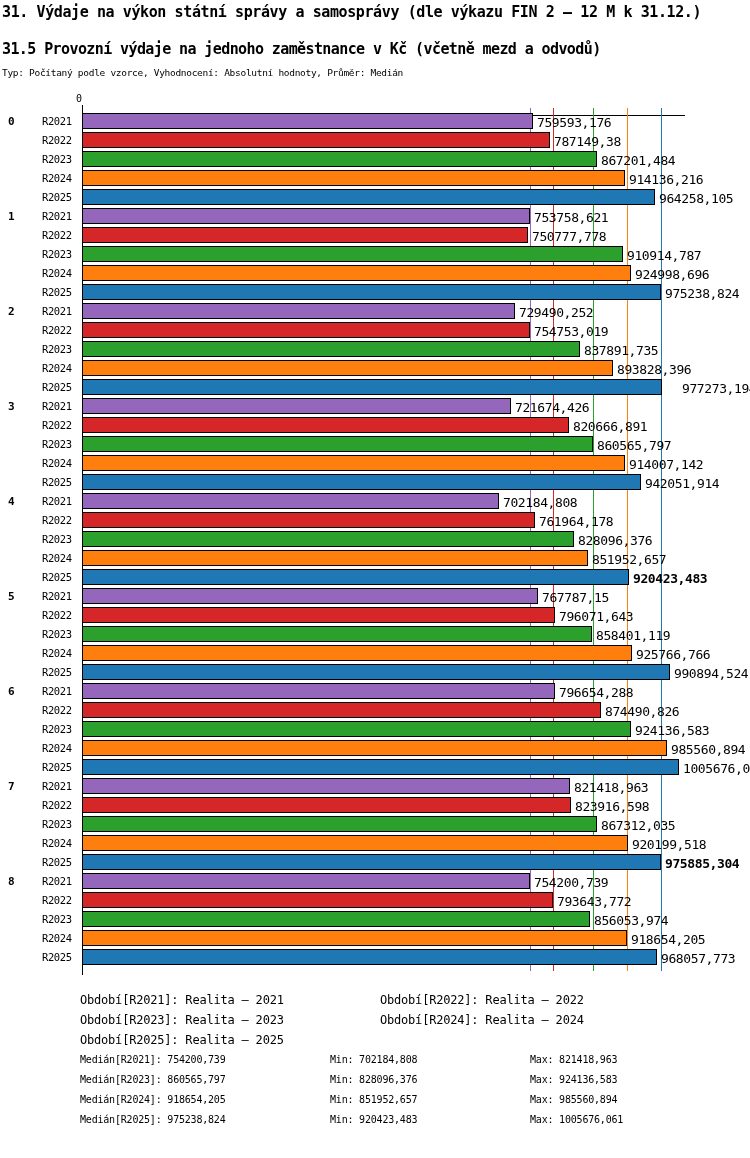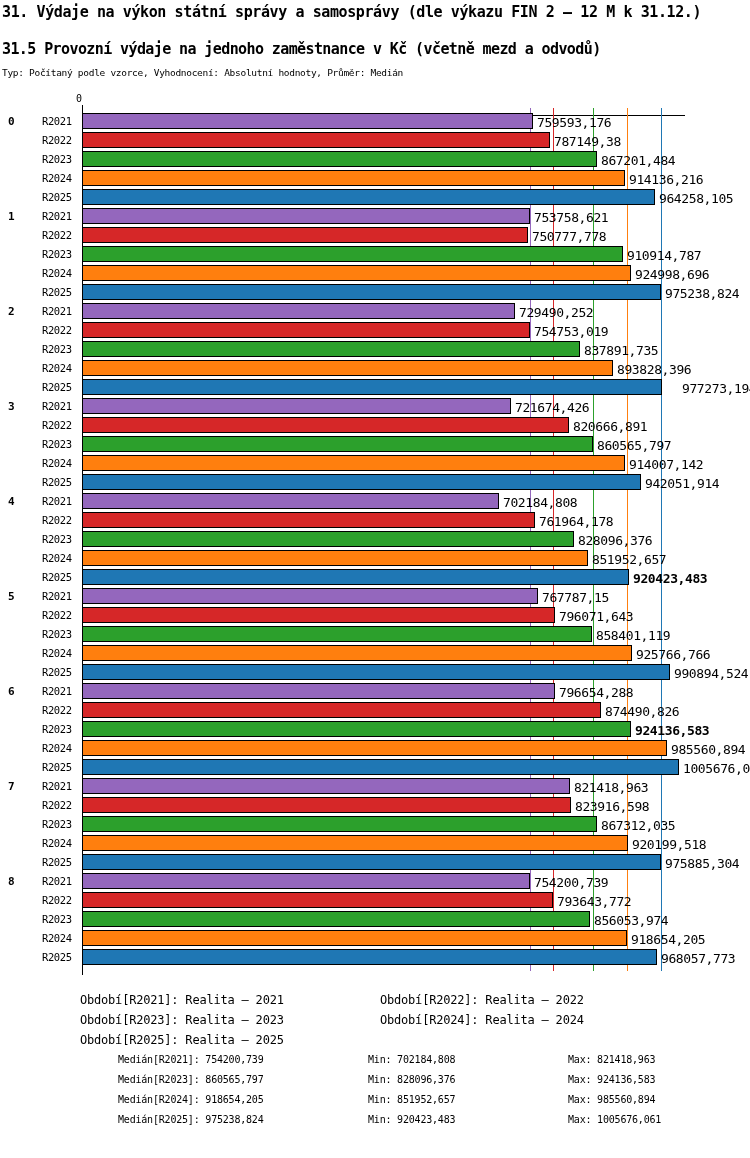--- a/index.html
+++ b/index.html
@@ -13,21 +13,21 @@
   .x-axis{position:absolute;left:82px;top:115px;width:603px;height:1px;background:#000;}
   .median-line{position:absolute;top:108px;width:1px;height:863px;}
   .row{position:absolute;left:0;height:19px;width:750px;}
   .series-label{position:absolute;left:42px;top:2px;font-size:10.5px;letter-spacing:-0.4px;}
   .cat-label{position:absolute;left:8px;font-size:11px;font-weight:bold;}
   .bar{position:absolute;left:82px;top:0;height:16px;border:1px solid #000;box-sizing:border-box;}
   .val-label{position:absolute;top:2px;font-size:13px;white-space:nowrap;letter-spacing:-0.4px;}
   .legend{position:absolute;left:80px;top:990px;width:600px;display:grid;
           grid-template-columns:300px auto;font-size:12px;line-height:20px;letter-spacing:-0.2px;}
   .stats{position:absolute;left:80px;top:1050px;width:640px;font-size:10px;line-height:20px;letter-spacing:-0.2px;}
-  .stats-row{display:grid;grid-template-columns:250px 200px auto;margin-left:38px;}
+  .stats-row{display:grid;grid-template-columns:250px 200px auto;}
   .nowrap{white-space:nowrap;}
 </style>
 </head>
 <body>
 
 <div class="page">
   <div class="title">31. Výdaje na výkon státní správy a samosprávy (dle výkazu FIN 2 – 12 M k 31.12.)</div>
   <div class="subtitle">31.5 Provozní výdaje na jednoho zaměstnance v Kč (včetně mezd a odvodů)</div>
   <div class="meta">Typ: Počítaný podle vzorce, Vyhodnocení: Absolutní hodnoty, Průměr: Medián</div>
 
@@ -204,21 +204,21 @@
         <div class="val-label" style="left: 559px;">796654,288</div>
       </div>
       <div class="row" style="top: 702px;">
         <div class="series-label">R2022</div>
         <div class="bar" style="width: 519px; background: rgb(214, 39, 40);"></div>
         <div class="val-label" style="left: 605px;">874490,826</div>
       </div>
       <div class="row" style="top: 721px;">
         <div class="series-label">R2023</div>
         <div class="bar" style="width: 549px; background: rgb(44, 160, 44);"></div>
-        <div class="val-label" style="left: 635px; font-weight: bold;">924136,583</div>
+        <div class="val-label" style="left: 635px;">924136,583</div>
       </div>
       <div class="row" style="top: 740px;">
         <div class="series-label">R2024</div>
         <div class="bar" style="width: 585px; background: rgb(255, 127, 14);"></div>
         <div class="val-label" style="left: 671px;">985560,894</div>
       </div>
       <div class="row" style="top: 759px;">
         <div class="series-label">R2025</div>
         <div class="bar" style="width: 597px; background: rgb(31, 119, 180);"></div>
         <div class="val-label" style="left: 683px;">1005676,061</div>
@@ -240,21 +240,21 @@
         <div class="val-label" style="left: 601px;">867312,035</div>
       </div>
       <div class="row" style="top: 835px;">
         <div class="series-label">R2024</div>
         <div class="bar" style="width: 546px; background: rgb(255, 127, 14);"></div>
         <div class="val-label" style="left: 632px;">920199,518</div>
       </div>
       <div class="row" style="top: 854px;">
         <div class="series-label">R2025</div>
         <div class="bar" style="width: 579px; background: rgb(31, 119, 180);"></div>
-        <div class="val-label" style="left: 665px;">975885,304</div>
+        <div class="val-label" style="left: 665px; font-weight: bold;">975885,304</div>
       </div>
       <div class="cat-label" style="top: 875px;">8</div>
       <div class="row" style="top: 873px;">
         <div class="series-label">R2021</div>
         <div class="bar" style="width: 448px; background: rgb(148, 103, 189);"></div>
         <div class="val-label" style="left: 534px;">754200,739</div>
       </div>
       <div class="row" style="top: 892px;">
         <div class="series-label">R2022</div>
         <div class="bar" style="width: 471px; background: rgb(214, 39, 40);"></div>

